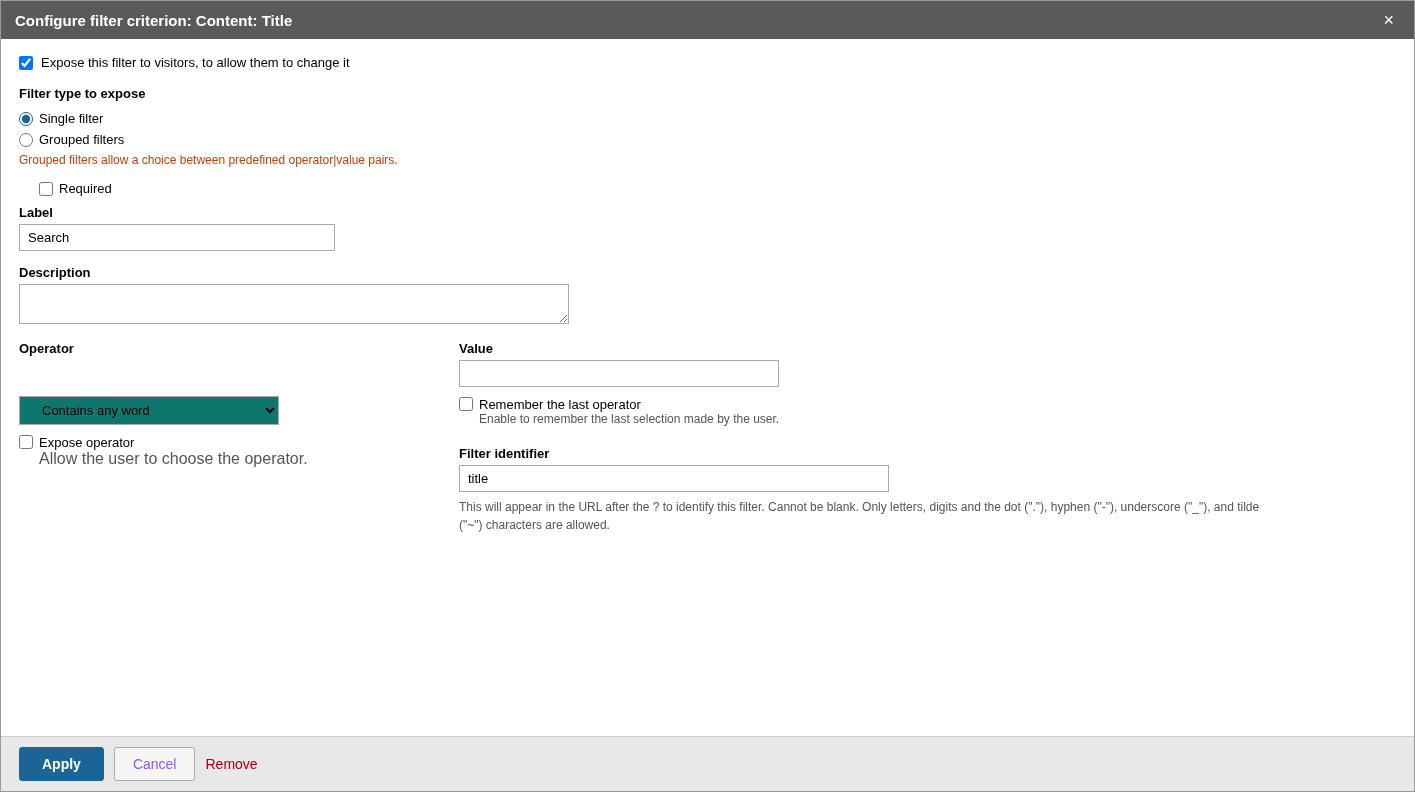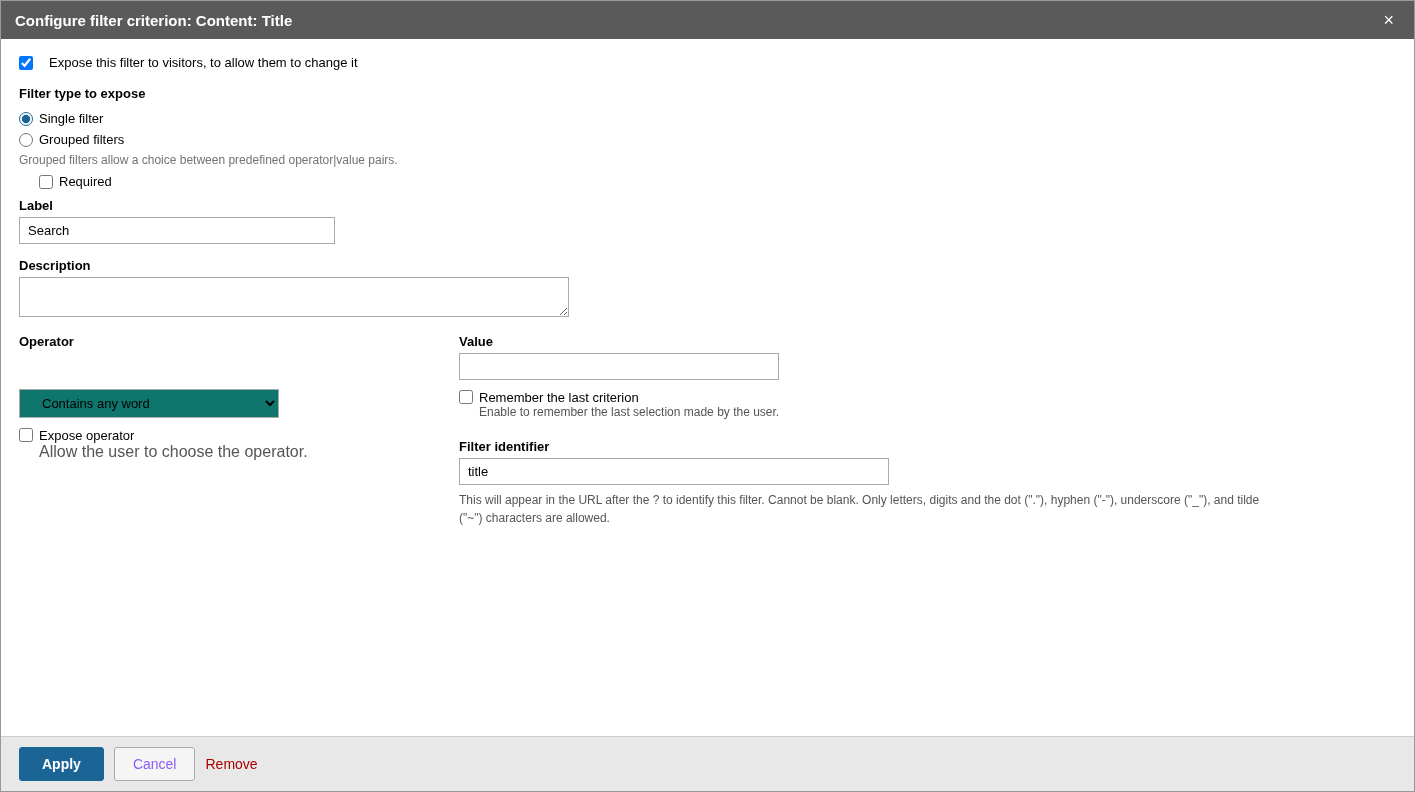--- a/index.html
+++ b/index.html
@@ -54,21 +54,21 @@
     .dialog-body {
       flex: 1;
       padding: 16px 18px;
       overflow-y: auto;
       position: relative;
     }
 
     .expose-filter-row {
       display: flex;
       align-items: center;
-      gap: 16px;
+      gap: 8px;
       margin-bottom: 16px;
     }
 
     .section-title {
       font-weight: bold;
       margin-bottom: 10px;
       font-size: 13px;
     }
 
     .radio-group {
@@ -83,22 +83,22 @@
     }
 
     .radio-row input[type="radio"] {
       accent-color: #1a6496;
       width: 14px;
       height: 14px;
     }
 
     .grouped-filters-desc {
       font-size: 12px;
-      color: #737373;
-      margin-bottom: 7px;
+      color: #c2410c;
+      margin-bottom: 14px;
     }
 
     .required-row {
       display: flex;
       align-items: center;
       gap: 6px;
       margin-bottom: 9px;
       margin-left: 20px;
     }
 
@@ -339,21 +339,21 @@
 
       <div class="col-right">
         <div class="form-label">Value</div>
         <input type="text" class="value-input" style="">
 
         
         <div class="remember-section">
           <div class="remember-row">
             <input type="checkbox" id="remember-cb" style="">
             <div class="remember-text">
-              <label for="remember-cb">Remember the last criterion</label>
+              <label for="remember-cb">Remember the last operator</label>
               <span class="remember-sublabel">Enable to remember the last selection made by the user.</span>
             </div>
           </div>
         </div>
 
         
         <div class="filter-identifier-section">
           <div class="form-label">Filter identifier</div>
           <input type="text" class="filter-identifier-input" value="title" style="">
           <div class="filter-identifier-desc">This will appear in the URL after the ? to identify this filter. Cannot be blank. Only letters, digits and the dot ("."), hyphen ("-"), underscore ("_"), and tilde ("~") characters are allowed.</div>

